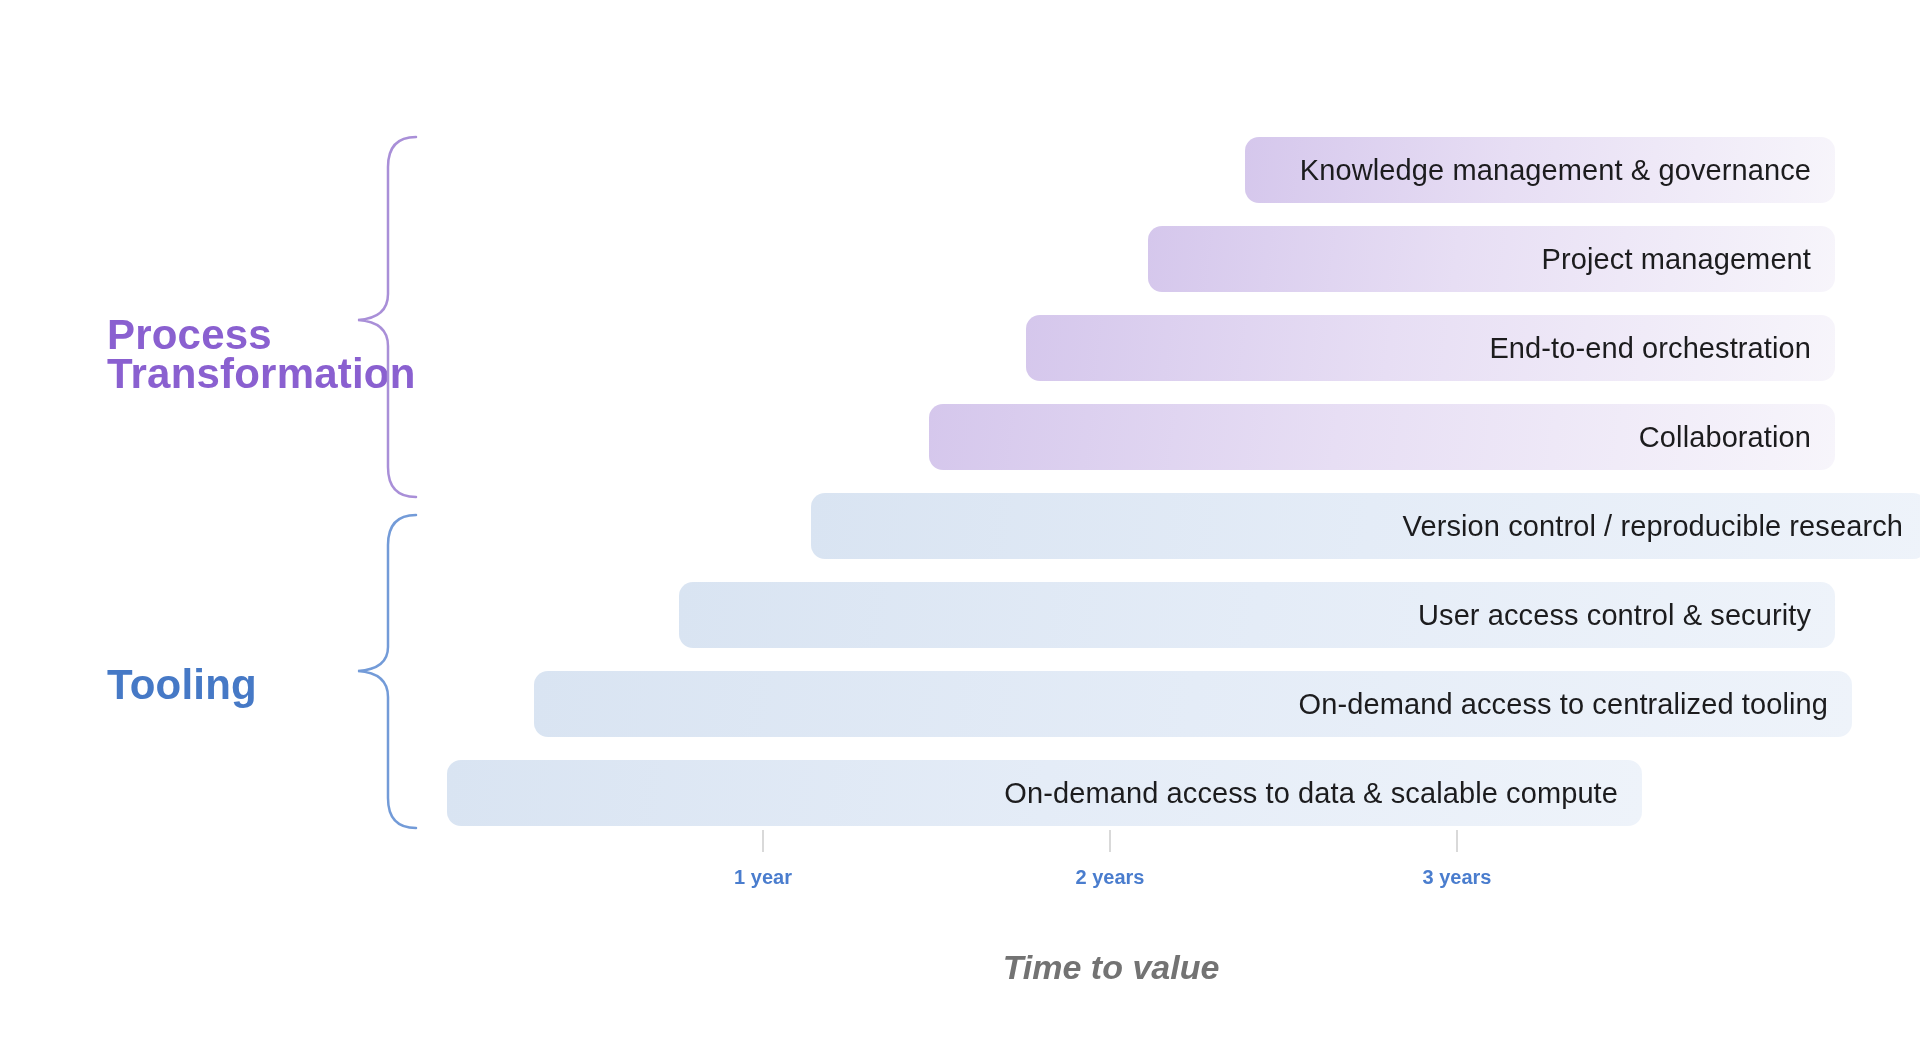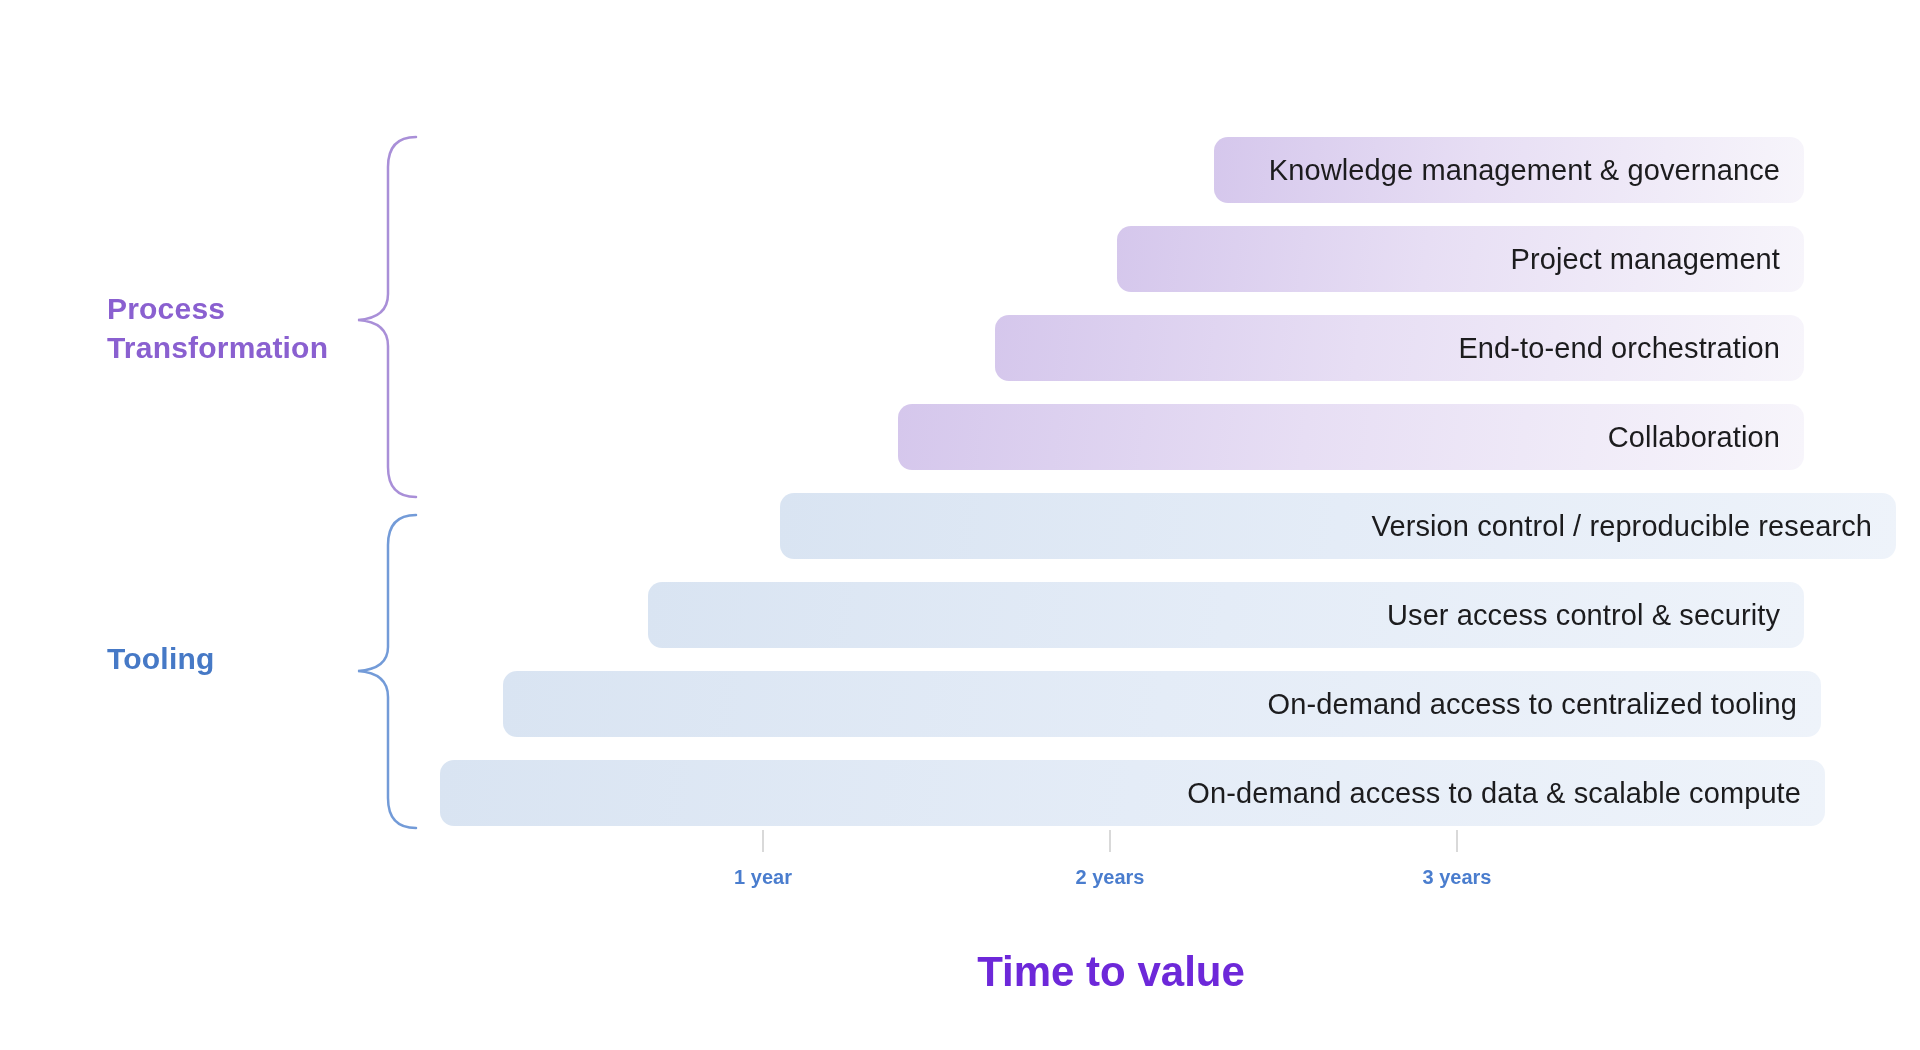--- a/index.html
+++ b/index.html
@@ -13,44 +13,46 @@
   }
   .stage {
     position: relative;
     width: 1920px;
     height: 1050px;
     background: #ffffff;
   }
   .group-label {
     position: absolute;
     left: 107px;
-    font-size: 30px;
+    font-size: 42px;
     font-weight: 700;
     line-height: 39px;
     letter-spacing: 0.2px;
+    margin-top: 26px;
   }
   .group-label.process { top: 289px; }
   .group-label.tooling { top: 639px; }
   .braces {
     position: absolute;
     top: 0; left: 0;
     width: 1920px;
     height: 1050px;
     pointer-events: none;
   }
   .bars { position: absolute; top: 0; left: 0; width: 1920px; height: 1050px; }
   .bar {
     position: absolute;
     height: 66px;
     border-radius: 14px;
     display: flex;
     align-items: center;
     justify-content: flex-end;
     padding-right: 24px;
     box-sizing: border-box;
+    margin-left: 31px;
   }
   .bar-label {
     font-size: 29px;
     color: #1c1c1e;
     white-space: nowrap;
     letter-spacing: 0.1px;
   }
   .tick-line {
     position: absolute;
     top: 830px;
@@ -64,24 +66,25 @@
     transform: translateX(-50%);
     font-size: 20px;
     font-weight: 700;
     white-space: nowrap;
   }
   .axis-title {
     position: absolute;
     top: 948px;
     left: 1111px;
     transform: translateX(-50%);
-    font-size: 42px;
+    font-size: 34px;
     font-weight: 700;
-    color: #6d28d9;
+    color: #737373;
     white-space: nowrap;
+    font-style: italic;
   }
 </style>
 </head>
 <body>
 
 <div class="stage">
 
   <div class="group-label process" style="color: rgb(138, 96, 208);">
     <div>Process</div>
     <div>Transformation</div>
@@ -111,21 +114,21 @@
       </div>
       <div class="bar" style="left: 780px; width: 1116px; top: 493px; background: linear-gradient(97deg, rgb(217, 228, 242) 0%, rgb(228, 236, 247) 50%, rgb(238, 243, 250) 100%);">
         <span class="bar-label">Version control / reproducible research</span>
       </div>
       <div class="bar" style="left: 648px; width: 1156px; top: 582px; background: linear-gradient(97deg, rgb(217, 228, 242) 0%, rgb(228, 236, 247) 50%, rgb(238, 243, 250) 100%); align-items: center;">
         <span class="bar-label">User access control &amp; security</span>
       </div>
       <div class="bar" style="left: 503px; width: 1318px; top: 671px; background: linear-gradient(97deg, rgb(217, 228, 242) 0%, rgb(228, 236, 247) 50%, rgb(238, 243, 250) 100%);">
         <span class="bar-label">On-demand access to centralized tooling</span>
       </div>
-      <div class="bar" style="left: 440px; width: 1385px; top: 760px; background: linear-gradient(97deg, rgb(217, 228, 242) 0%, rgb(228, 236, 247) 50%, rgb(238, 243, 250) 100%);">
+      <div class="bar" style="left: 416px; width: 1195px; top: 760px; background: linear-gradient(97deg, rgb(217, 228, 242) 0%, rgb(228, 236, 247) 50%, rgb(238, 243, 250) 100%);">
         <span class="bar-label">On-demand access to data &amp; scalable compute</span>
       </div>
     </div>
 
   <div id="ticks">
       <div class="tick-line" style="left: 762px; background: rgb(217, 217, 217);"></div>
       <div class="tick-label" style="left: 763px; color: rgb(74, 125, 206);">1 year</div>
       <div class="tick-line" style="left: 1109px; background: rgb(217, 217, 217);"></div>
       <div class="tick-label" style="left: 1110px; color: rgb(74, 125, 206);">2 years</div>
       <div class="tick-line" style="left: 1456px; background: rgb(217, 217, 217);"></div>

